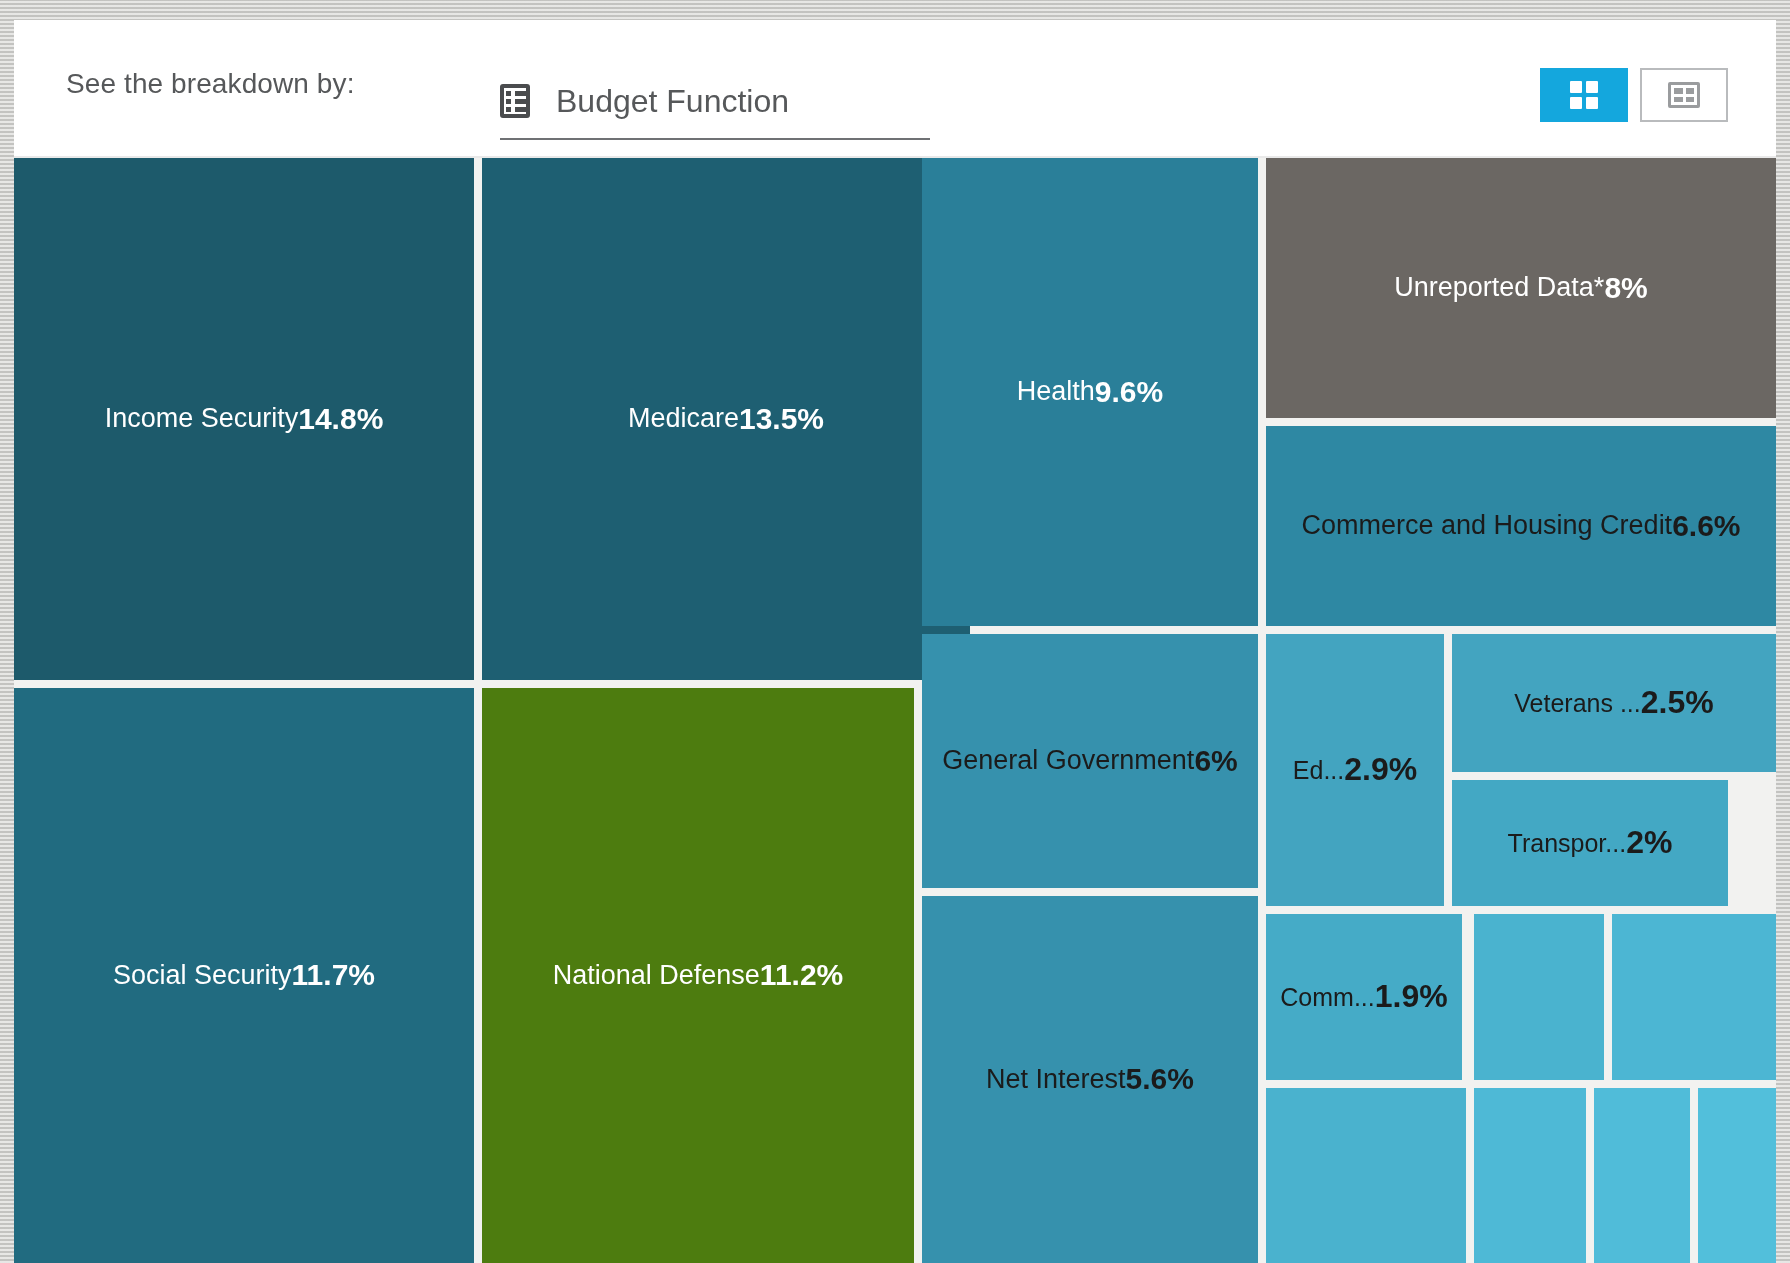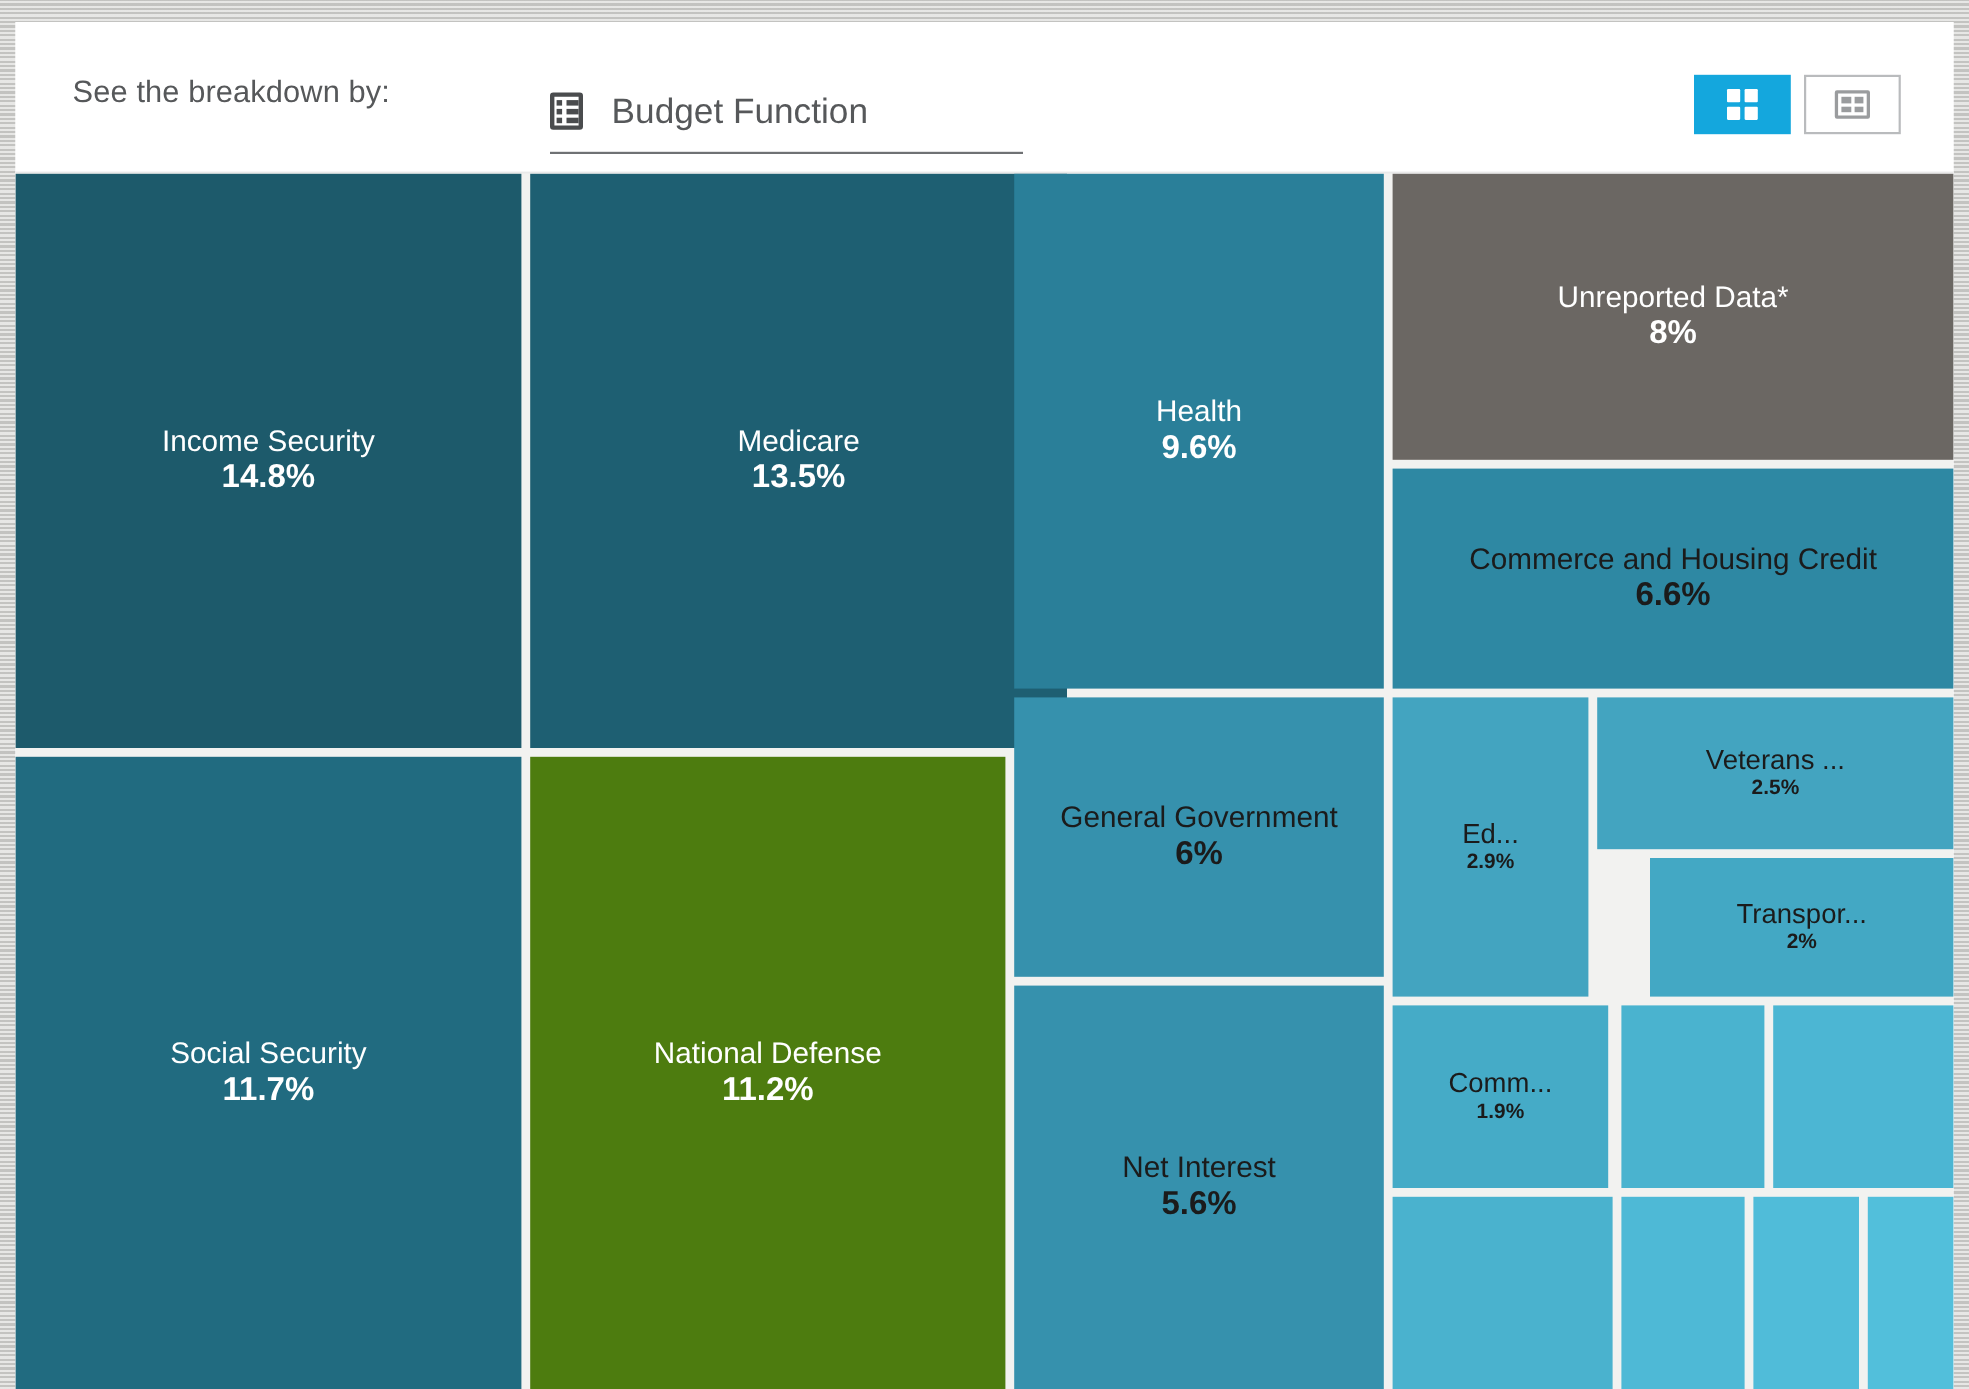--- a/index.html
+++ b/index.html
@@ -147,21 +147,21 @@
   #treemap {
     position: relative;
     width: 1762px;
     height: 1105px;
     background: #f2f2f0;
   }
 
   .tile {
     position: absolute;
     display: flex;
-    flex-direction: column;
+    flex-direction: row;
     align-items: center;
     justify-content: center;
     overflow: hidden;
     text-align: center;
     cursor: pointer;
     padding: 4px;
   }
   .tile .t-name {
     font-size: 27px;
     font-weight: 400;
@@ -174,21 +174,21 @@
     line-height: 1.16;
     white-space: nowrap;
   }
 
   .tile.light-text .t-name,
   .tile.light-text .t-pct { color: #ffffff; }
   .tile.dark-text .t-name,
   .tile.dark-text .t-pct { color: #1b1b1b; }
 
   .tile.small .t-name { font-size: 25px; }
-  .tile.small .t-pct { font-size: 19px; }
+  .tile.small .t-pct { font-size: 32px; }
 </style>
 </head>
 <body>
 
 <div id="page">
   <div id="card">
 
     <div id="header">
 
       <div class="hdr-label">See the breakdown by:</div>
@@ -268,21 +268,21 @@
       <div class="tile dark-text small" style="left: 1252px; top: 476px; width: 178px; height: 272px; background-color: rgb(67, 164, 192);">
         <div class="t-name">Ed...</div>
         <div class="t-pct">2.9%</div>
       </div>
 
       <div class="tile dark-text small" style="left: 1438px; top: 476px; width: 324px; height: 138px; background-color: rgb(67, 164, 192);">
         <div class="t-name">Veterans ...</div>
         <div class="t-pct">2.5%</div>
       </div>
 
-      <div class="tile dark-text small" style="left: 1438px; top: 622px; width: 276px; height: 126px; background-color: rgb(67, 168, 196); margin-left: 48px;">
+      <div class="tile dark-text small" style="left: 1438px; top: 622px; width: 276px; height: 126px; background-color: rgb(67, 168, 196);">
         <div class="t-name">Transpor...</div>
         <div class="t-pct">2%</div>
       </div>
 
       <div class="tile dark-text small" style="left: 1252px; top: 756px; width: 196px; height: 166px; background-color: rgb(69, 171, 199);">
         <div class="t-name">Comm...</div>
         <div class="t-pct">1.9%</div>
       </div>
 
       <div class="tile dark-text nolabel" style="left: 1460px; top: 756px; width: 130px; height: 166px; background-color: rgb(74, 179, 207);">

